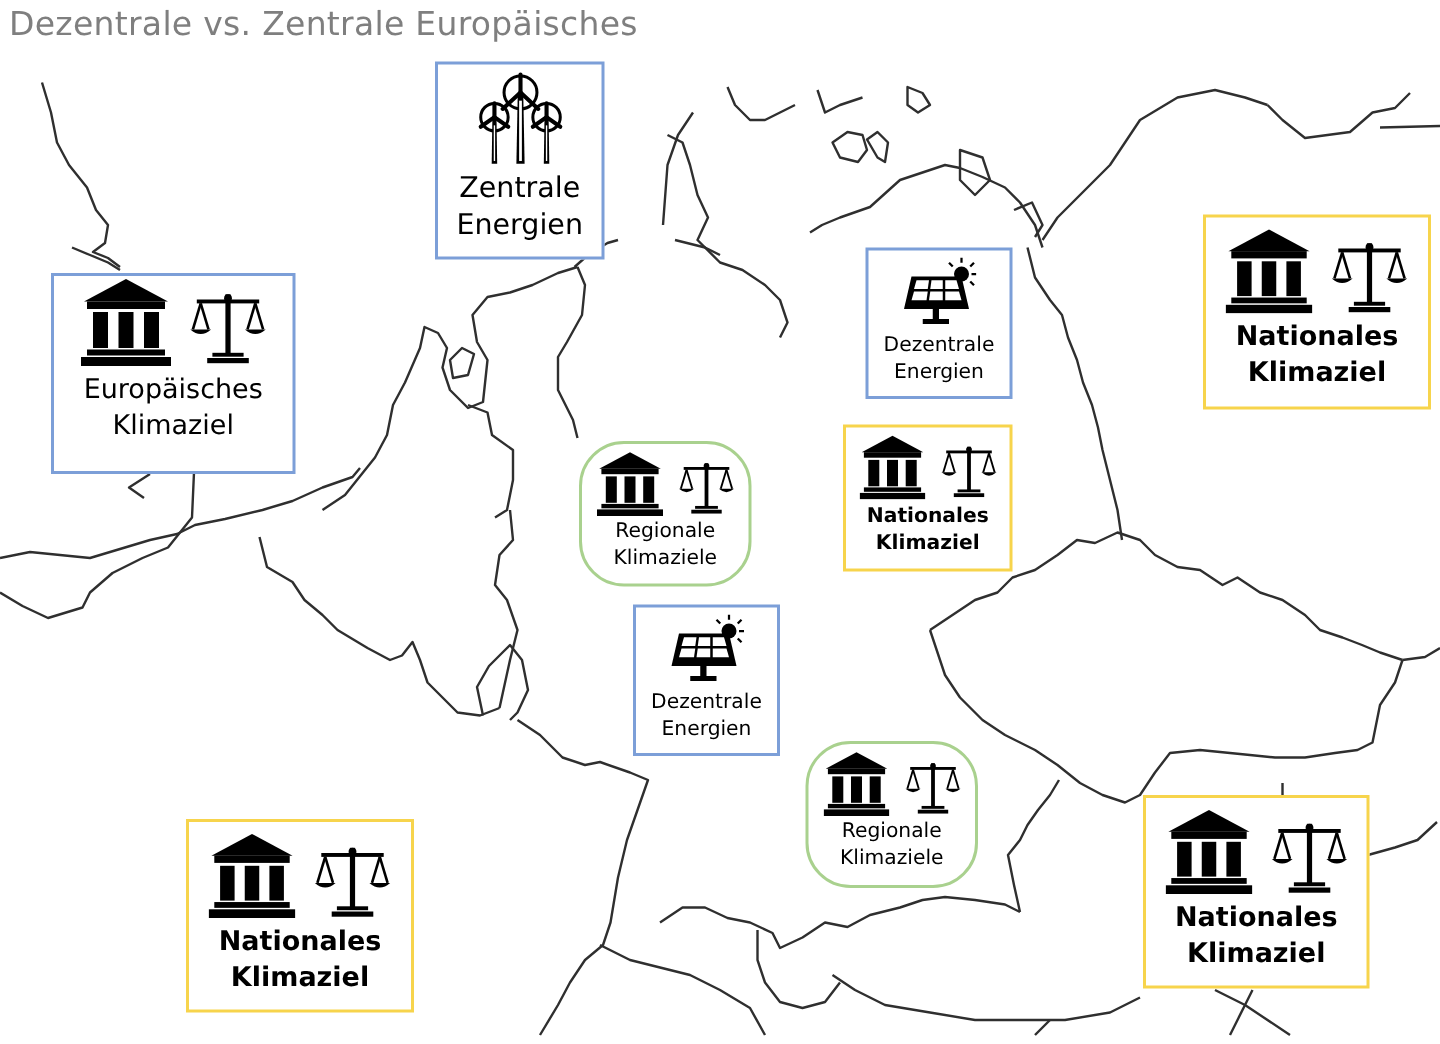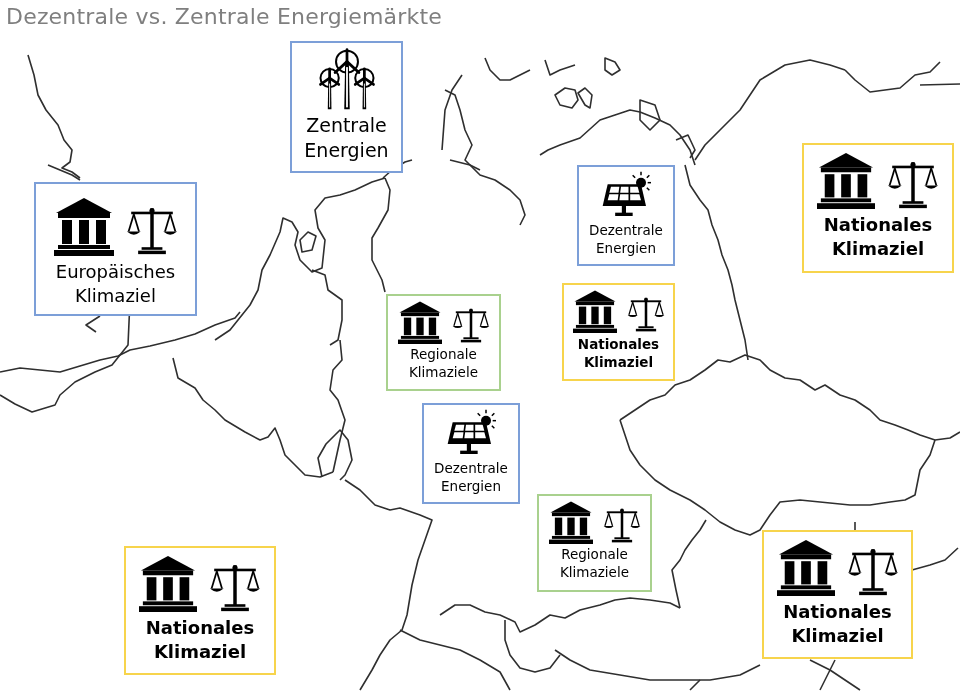--- a/index.html
+++ b/index.html
@@ -16,21 +16,21 @@
   }
   svg.map { position: absolute; left: 0; top: 0; }
   .box {
     position: absolute; background: #ffffff; box-sizing: border-box;
     border: 2px solid #8eaadb;
     display: flex; flex-direction: column; align-items: center; justify-content: flex-start;
     color: #000;
   }
   .box.blue { border-color: #7c9fd8; }
   .box.yellow { border-color: #f7d44c; font-weight: bold; }
-  .box.green { border-color: #a9d18e; }
+  .box.green { border-color: #a9d18e; border-radius: 30px; }
   .icons { display: flex; align-items: flex-end; justify-content: center; gap: 12px; }
   .label {
     font-family: "DejaVu Sans", sans-serif; text-align: center;
     line-height: 1.32; white-space: nowrap;
   }
   .label span { display: block; }
 </style>
 </head>
 <body>
 
@@ -162,33 +162,33 @@
     <path d="M855,522 L855,530"></path>
     <path d="M912,570 L930,565 L945,560 L958,548"></path>
     <path d="M810,660 L830,670 L860,690"></path>
     <path d="M820,690 L835,660"></path>
 
     <path d="M400,630 L420,640 L440,645 L460,650 L480,660 L500,672 L510,690"></path>
     <path d="M690,690 L700,680"></path>
   </g>
 </svg>
 
-<div class="title">Dezentrale vs. Zentrale Energiemärkte</div>
+<div class="title">Dezentrale vs. Zentrale Europäisches</div>
 
 <div class="box blue" style="left:290px; top:41px; width:113px; height:132px; padding-top:4px;">
   <svg width="64" height="64">
       <use href="#sym-wind"></use>
     </svg>
   <div class="label" style="font-size:19px; margin-top:2px;">
     <span>Zentrale</span>
     <span>Energien</span>
   </div>
 </div>
 
-<div class="box blue" style="left:34px; top:182px; width:163px; height:134px; padding-top:12px;">
+<div class="box blue" style="left:34px; top:182px; width:163px; height:134px; ">
   <div class="icons">
     <svg width="60" height="60">
         <use href="#sym-building"></use>
       </svg>
     <svg width="52" height="54">
         <use href="#sym-scales"></use>
       </svg>
   </div>
   <div class="label" style="font-size:18px; margin-top:4px;">
     <span>Europäisches</span>

